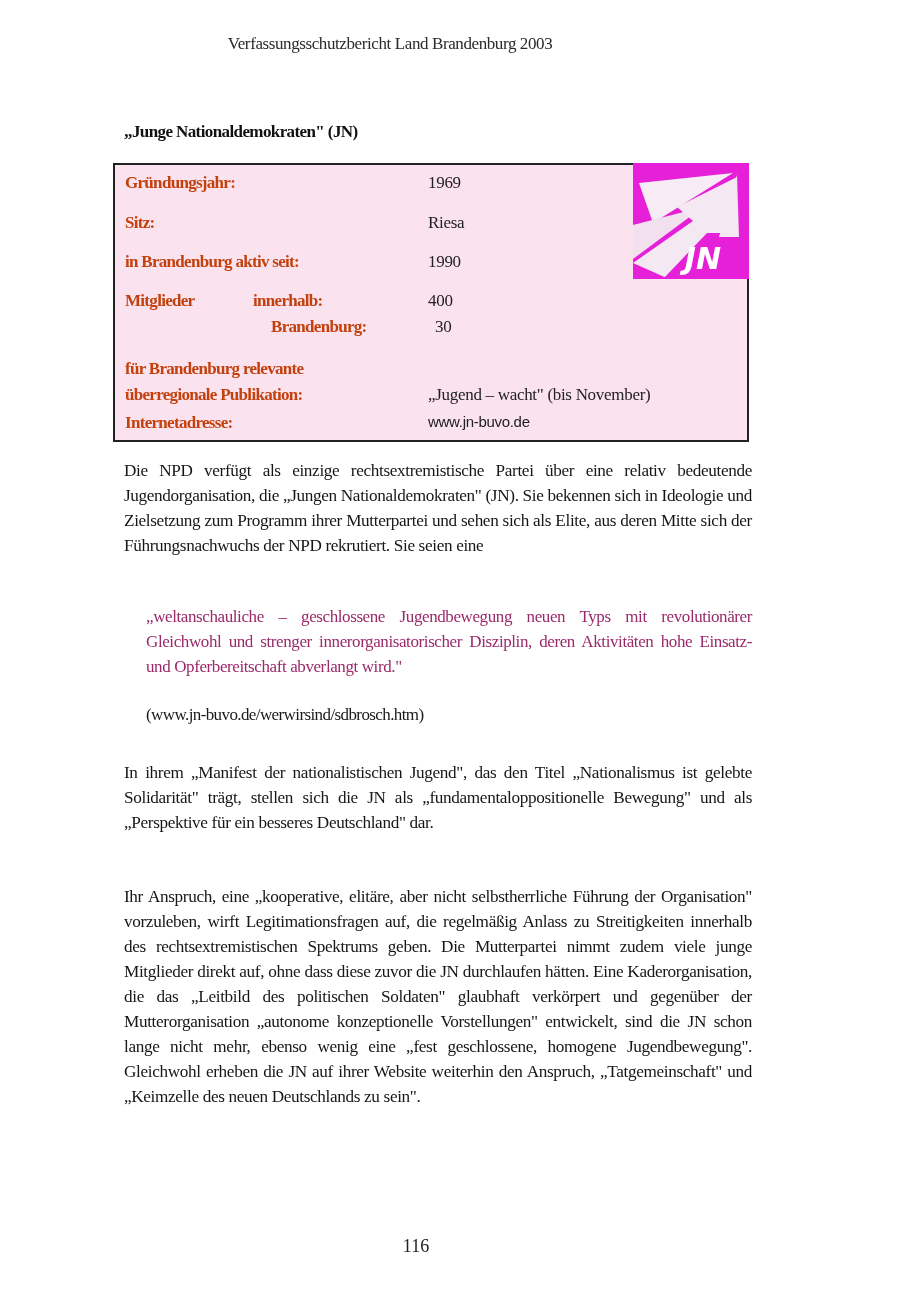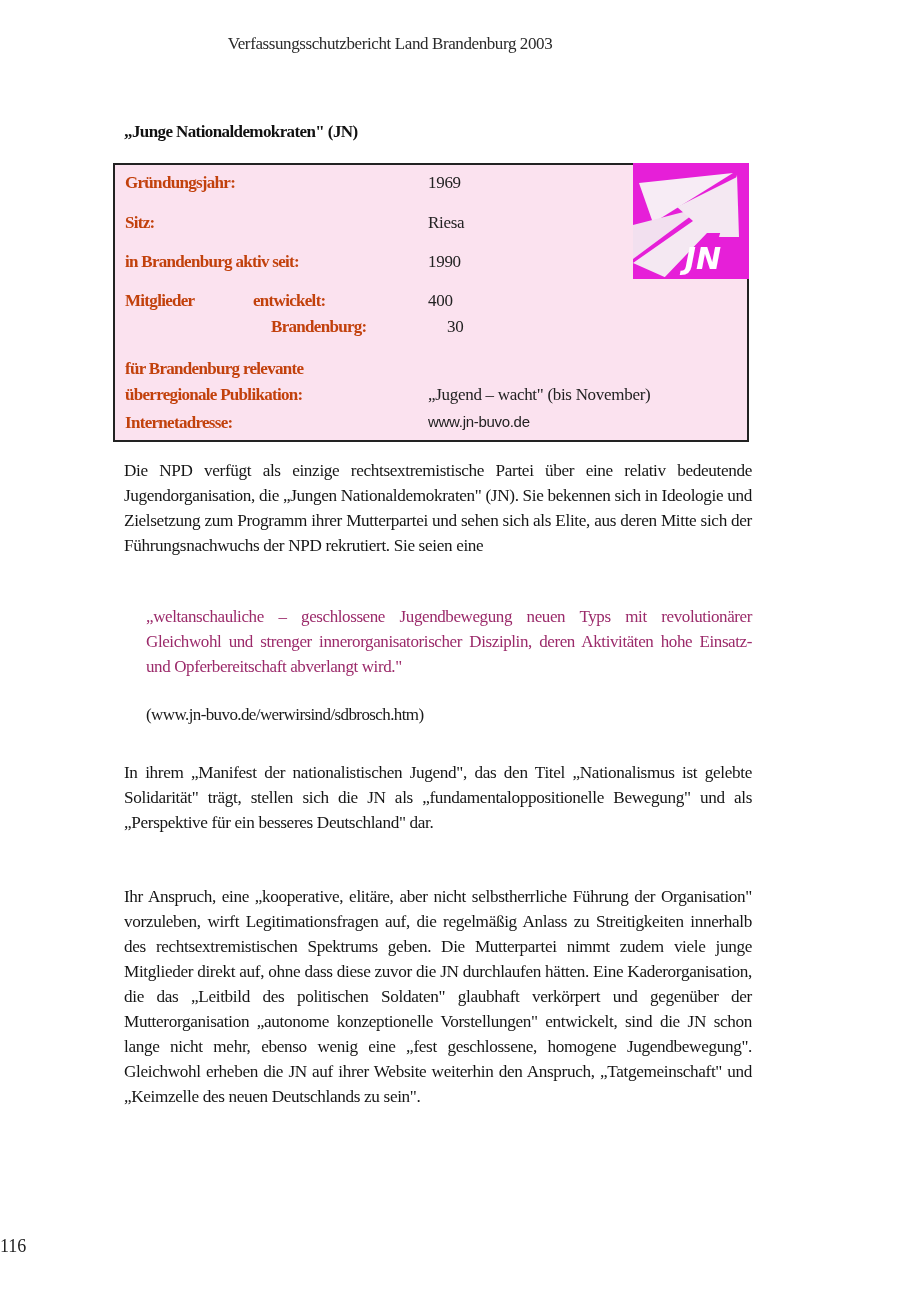--- a/index.html
+++ b/index.html
@@ -99,21 +99,21 @@
       left: 146px;
       font-size: 17px;
       letter-spacing: -0.6px;
       color: #1a1a1a;
     }
     .page-number {
       position: absolute;
       top: 1236px;
       left: 0;
       width: 832px;
-      text-align: left;
+      text-align: center;
       font-size: 18px;
       color: #222;
     }
   </style>
 </head>
 <body>
 
 <div class="page-header">Verfassungsschutzbericht Land Brandenburg 2003</div>
 
 <div class="section-title">„Junge Nationaldemokraten" (JN)</div>
@@ -140,27 +140,27 @@
     <span class="fact-value">Riesa</span>
   </div>
 
   <div class="fact-row" style="top:87px;">
     <span class="fact-label">in Brandenburg aktiv seit:</span>
     <span class="fact-value">1990</span>
   </div>
 
   <div class="fact-row" style="top:126px;">
     <span class="fact-label">Mitglieder</span>
-    <span class="fact-label" style="left:138px;">entwickelt:</span>
+    <span class="fact-label" style="left:138px;">innerhalb:</span>
     <span class="fact-value">400</span>
   </div>
 
   <div class="fact-row" style="top:152px;">
     <span class="fact-label" style="left:156px;">Brandenburg:</span>
-    <span class="fact-value" style="left:320px;margin-left:12px;">30</span>
+    <span class="fact-value" style="left:320px;">30</span>
   </div>
 
   <div class="fact-row" style="top:194px;">
     <span class="fact-label">für Brandenburg relevante</span>
     <span class="fact-label" style="top:26px;">überregionale Publikation:</span>
     <span class="fact-value" style="top:26px;">„Jugend – wacht" (bis November)</span>
   </div>
 
   <div class="fact-row" style="top:248px;">
     <span class="fact-label">Internetadresse:</span>

